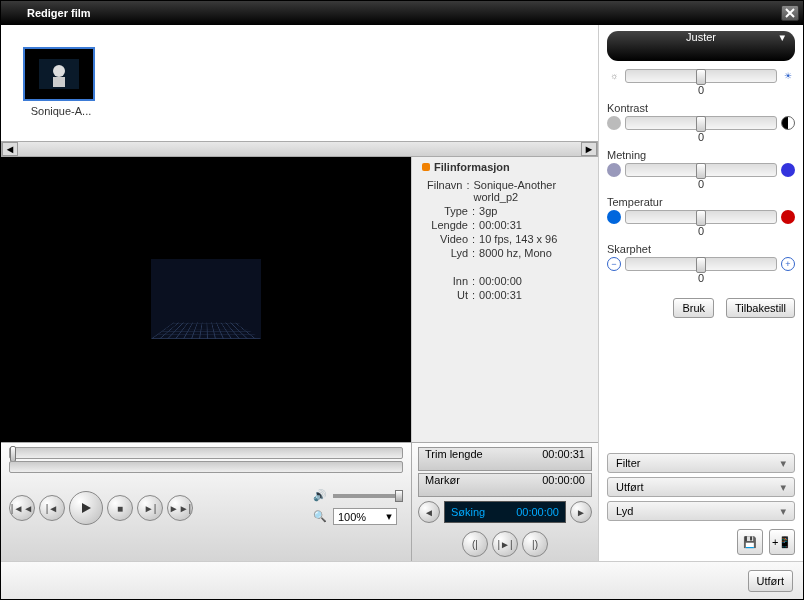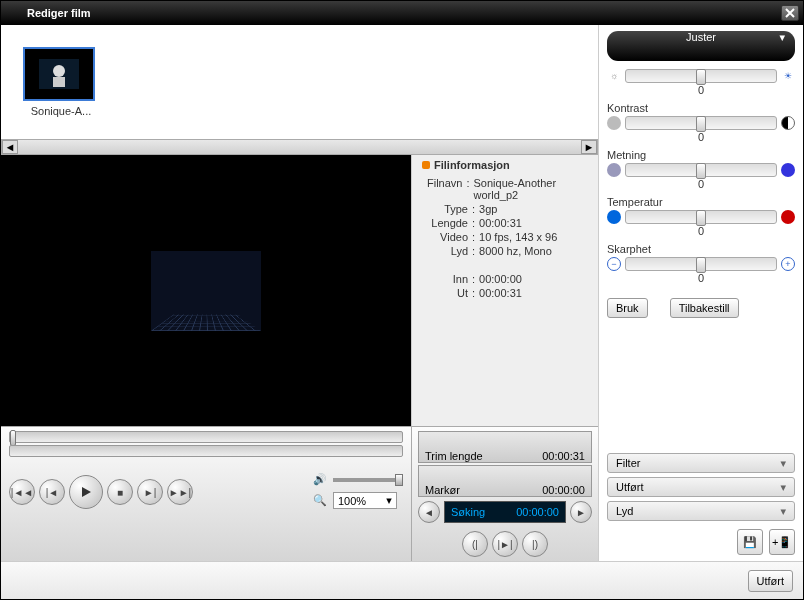--- a/index.html
+++ b/index.html
@@ -25,21 +25,21 @@
 .info h4{font-size:11px;font-weight:bold;display:flex;align-items:center;gap:4px;margin-bottom:6px;}
 .info h4::before{content:"";width:8px;height:8px;background:#f08000;border-radius:2px;display:inline-block;}
 .info-row{display:flex;margin:2px 0;}
 .info-label{width:46px;text-align:right;margin-right:4px;}
 .info-sep{margin-right:4px;}
 .controls{background:linear-gradient(#fdfdfd,#d5d5d5);flex:1;border-top:1px solid #aaa;display:flex;}
 .ctrl-left{width:410px;padding:4px 8px;display:flex;flex-direction:column;}
 .ctrl-right{flex:1;border-left:1px solid #aaa;padding:4px 6px;}
 .timeline{height:12px;background:linear-gradient(#ccc,#eee);border:1px solid #999;border-radius:2px;margin-bottom:2px;position:relative;}
 .timeline-handle{position:absolute;left:0;top:-2px;width:6px;height:16px;background:linear-gradient(#fff,#bbb);border:1px solid #777;border-radius:2px;}
-.trimrow{display:flex;height:32px;align-items:flex-end;background:linear-gradient(#e8e8e8,#ccc);border:1px solid #999;margin-bottom:2px;padding:0 6px;}
+.trimrow{display:flex;height:24px;align-items:flex-start;background:linear-gradient(#e8e8e8,#ccc);border:1px solid #999;margin-bottom:2px;padding:0 6px;}
 .trimrow .lbl{flex:1;}
 .play-btns{display:flex;gap:4px;align-items:center;margin-top:6px;}
 .rbtn{width:26px;height:26px;border-radius:50%;background:radial-gradient(circle at 30% 30%,#fff,#bbb);border:1px solid #888;display:flex;align-items:center;justify-content:center;cursor:pointer;font-size:10px;color:#444;}
 .rbtn.big{width:34px;height:34px;}
 .vol-row{display:flex;align-items:center;gap:6px;margin-top:4px;}
 .vol-track{width:70px;height:4px;background:#999;position:relative;}
 .vol-knob{position:absolute;right:0;top:-4px;width:8px;height:12px;background:linear-gradient(#fff,#aaa);border:1px solid #777;}
 .zoom-row{display:flex;align-items:center;gap:6px;margin-top:6px;}
 .zoom-sel{border:1px solid #999;background:#fff;padding:1px 4px;display:flex;align-items:center;gap:20px;}
 .seek-row{display:flex;align-items:center;gap:4px;margin-top:4px;}
@@ -48,21 +48,21 @@
 .adjust-dd{height:30px;background:linear-gradient(#444,#000);color:#fff;border-radius:11px;display:flex;justify-content:center;position:relative;margin-bottom:8px;}
 .adjust-dd .arrow{position:absolute;right:10px;}
 .slider-group{margin-bottom:6px;}
 .slider-label{color:#333;margin-bottom:2px;display:block;}
 .slider-row{display:flex;align-items:center;gap:4px;}
 .sicon{width:14px;height:14px;border-radius:50%;display:flex;align-items:center;justify-content:center;font-size:9px;}
 .strack{flex:1;height:14px;background:linear-gradient(#ddd,#f5f5f5);border:1px solid #aaa;border-radius:3px;position:relative;}
 .sknob{position:absolute;left:50%;top:-1px;width:10px;height:16px;background:linear-gradient(#fff,#ccc);border:1px solid #888;border-radius:2px;transform:translateX(-50%);}
 .sval{text-align:center;color:#333;margin-top:1px;}
 .btn{background:linear-gradient(#fff,#ddd);border:1px solid #999;border-radius:3px;padding:3px 8px;cursor:pointer;}
-.adj-btns{display:flex;gap:22px;justify-content:flex-start;margin-top:8px;}
+.adj-btns{display:flex;gap:12px;justify-content:flex-end;margin-top:8px;}
 .panel-dd{height:20px;background:linear-gradient(#f5f5f5,#ddd);border:1px solid #aaa;border-radius:3px;display:flex;align-items:center;padding:0 8px;margin-bottom:4px;cursor:pointer;position:relative;}
 .panel-dd .arrow{position:absolute;right:8px;color:#666;}
 .right-bottom{margin-top:auto;}
 .tool-btns{display:flex;gap:6px;justify-content:flex-end;margin-top:8px;}
 .tool-btn{width:26px;height:26px;background:linear-gradient(#fff,#ddd);border:1px solid #999;border-radius:3px;display:flex;align-items:center;justify-content:center;}
 .footer{height:38px;border-top:1px solid #ccc;display:flex;align-items:center;justify-content:flex-end;padding:0 10px;background:linear-gradient(#fafafa,#e8e8e8);}
 svg{display:block;}
 </style>
 </head>
 <body>

